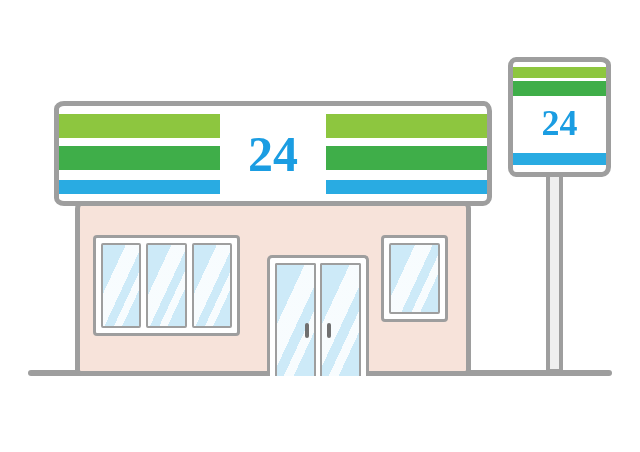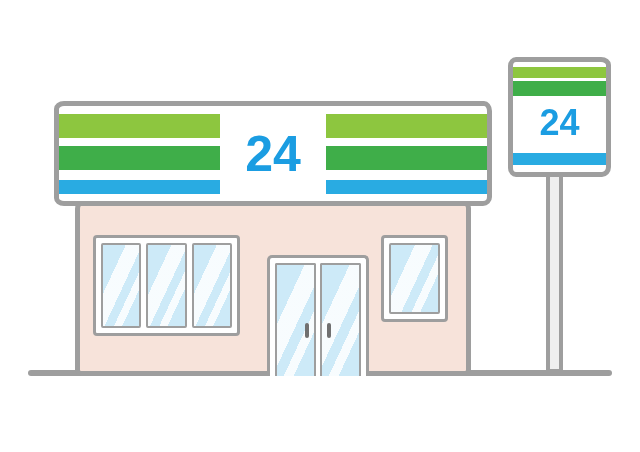--- a/index.html
+++ b/index.html
@@ -6,21 +6,21 @@
     margin: 0;
     padding: 0;
     background: #ffffff;
   }
   .scene {
     position: relative;
     width: 640px;
     height: 452px;
     background: var(--background, #ffffff);
     overflow: hidden;
-    font-family: Liberation Sans, sans-serif;
+    font-family: Liberation Serif, serif;
   }
 
   
   .ground-line {
     position: absolute;
     left: 28px;
     top: 370px;
     width: 584px;
     height: 6px;
     background: var(--outline-gray, #9e9e9e);

